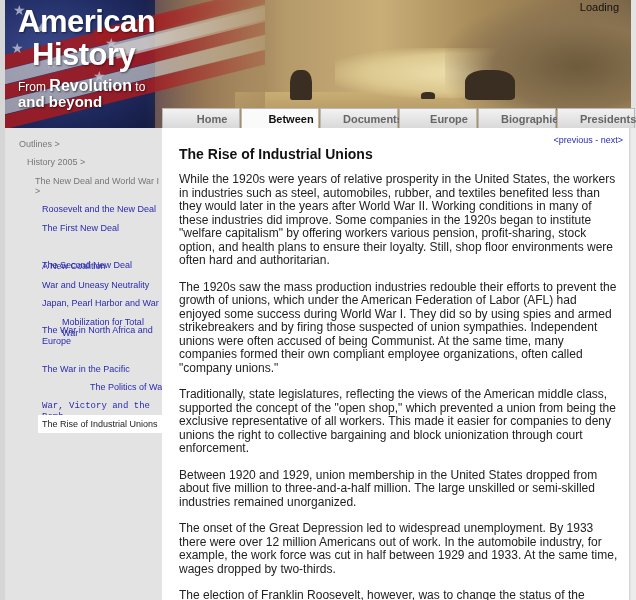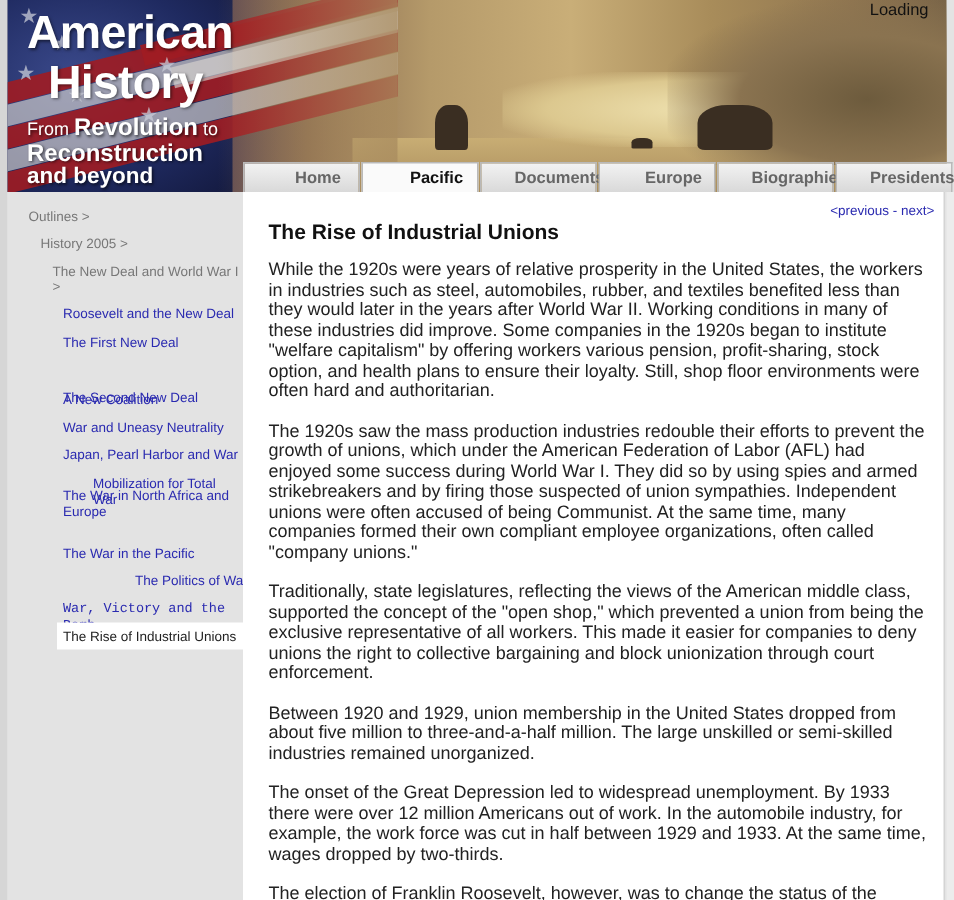--- a/index.html
+++ b/index.html
@@ -96,30 +96,29 @@
       <span class="star" style="left:40px;top:55px;">★</span>
       <div class="flag-fade"></div>
     </div>
 
     <div class="title-main">
       <span>American</span>
       <span class="l2">History</span>
     </div>
     <div class="title-sub">
       <span class="s1"><span>From</span> <b>Revolution</b> <span>to</span></span>
-      <span class="s2">Reconstruction</span>
       <span class="s3">and beyond</span>
     </div>
 
     <div class="loading">Loading</div>
   </div>
 
   <div class="tabs">
     <div class="tab">Home</div>
-    <div class="tab active">Pacific</div>
+    <div class="tab active">Between</div>
     <div class="tab">Documents</div>
     <div class="tab">Europe</div>
     <div class="tab">Biographies</div>
     <div class="tab">Presidents</div>
   </div>
 
   <div class="sidebar">
     <div class="crumb" style="left:14px;top:10px;">Outlines &gt;</div>
     <div class="crumb" style="left:22px;top:28px;">History 2005 &gt;</div>
     <div class="crumb" style="left:30px;top:47px;">The New Deal and World War I</div>

